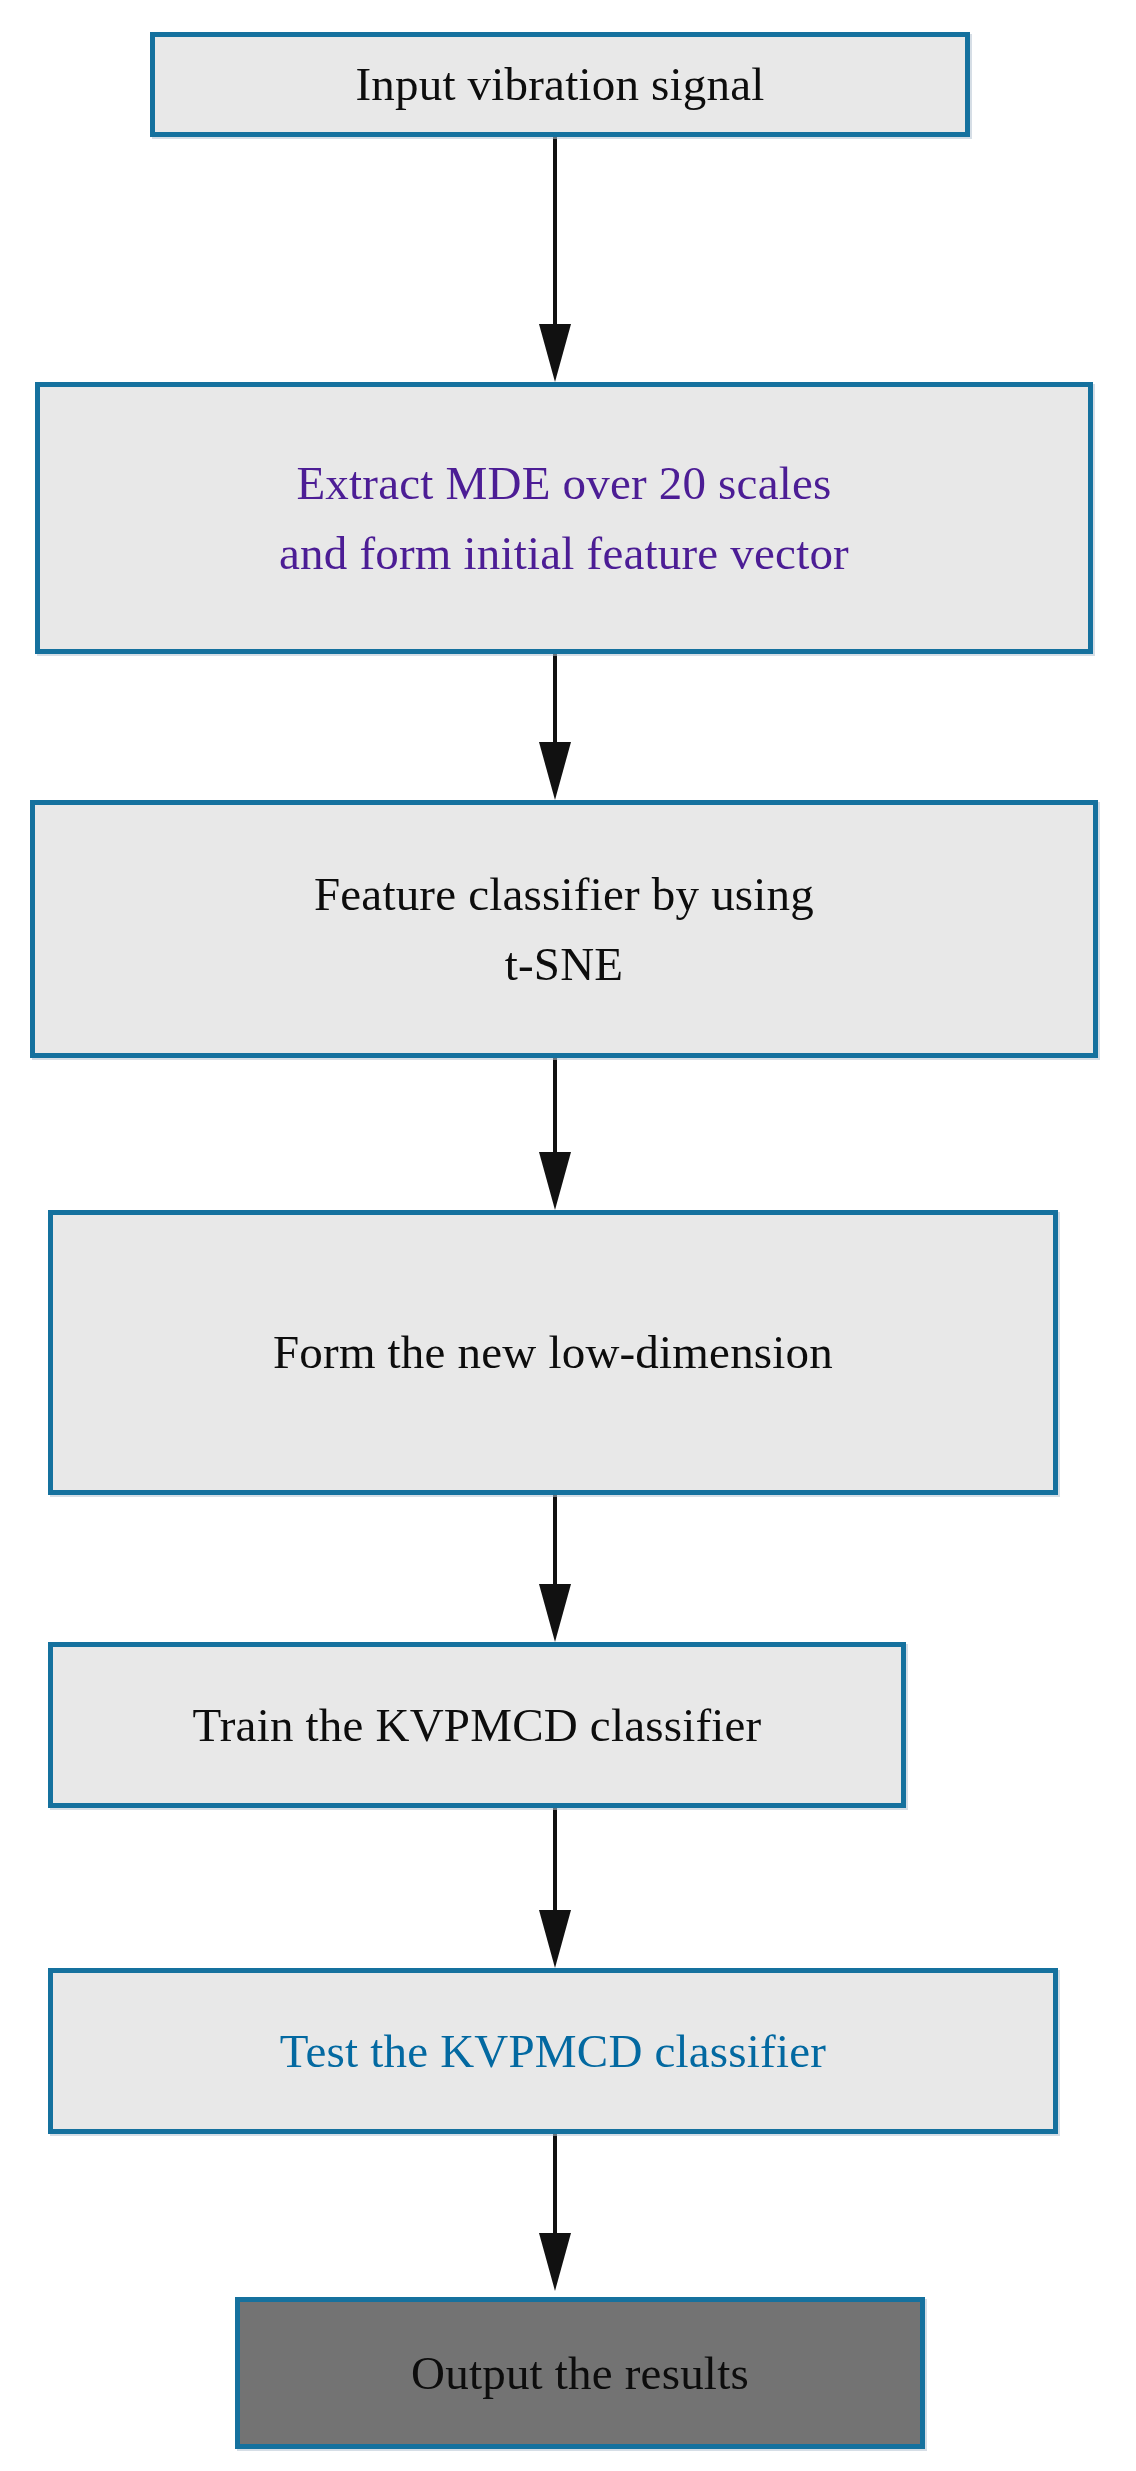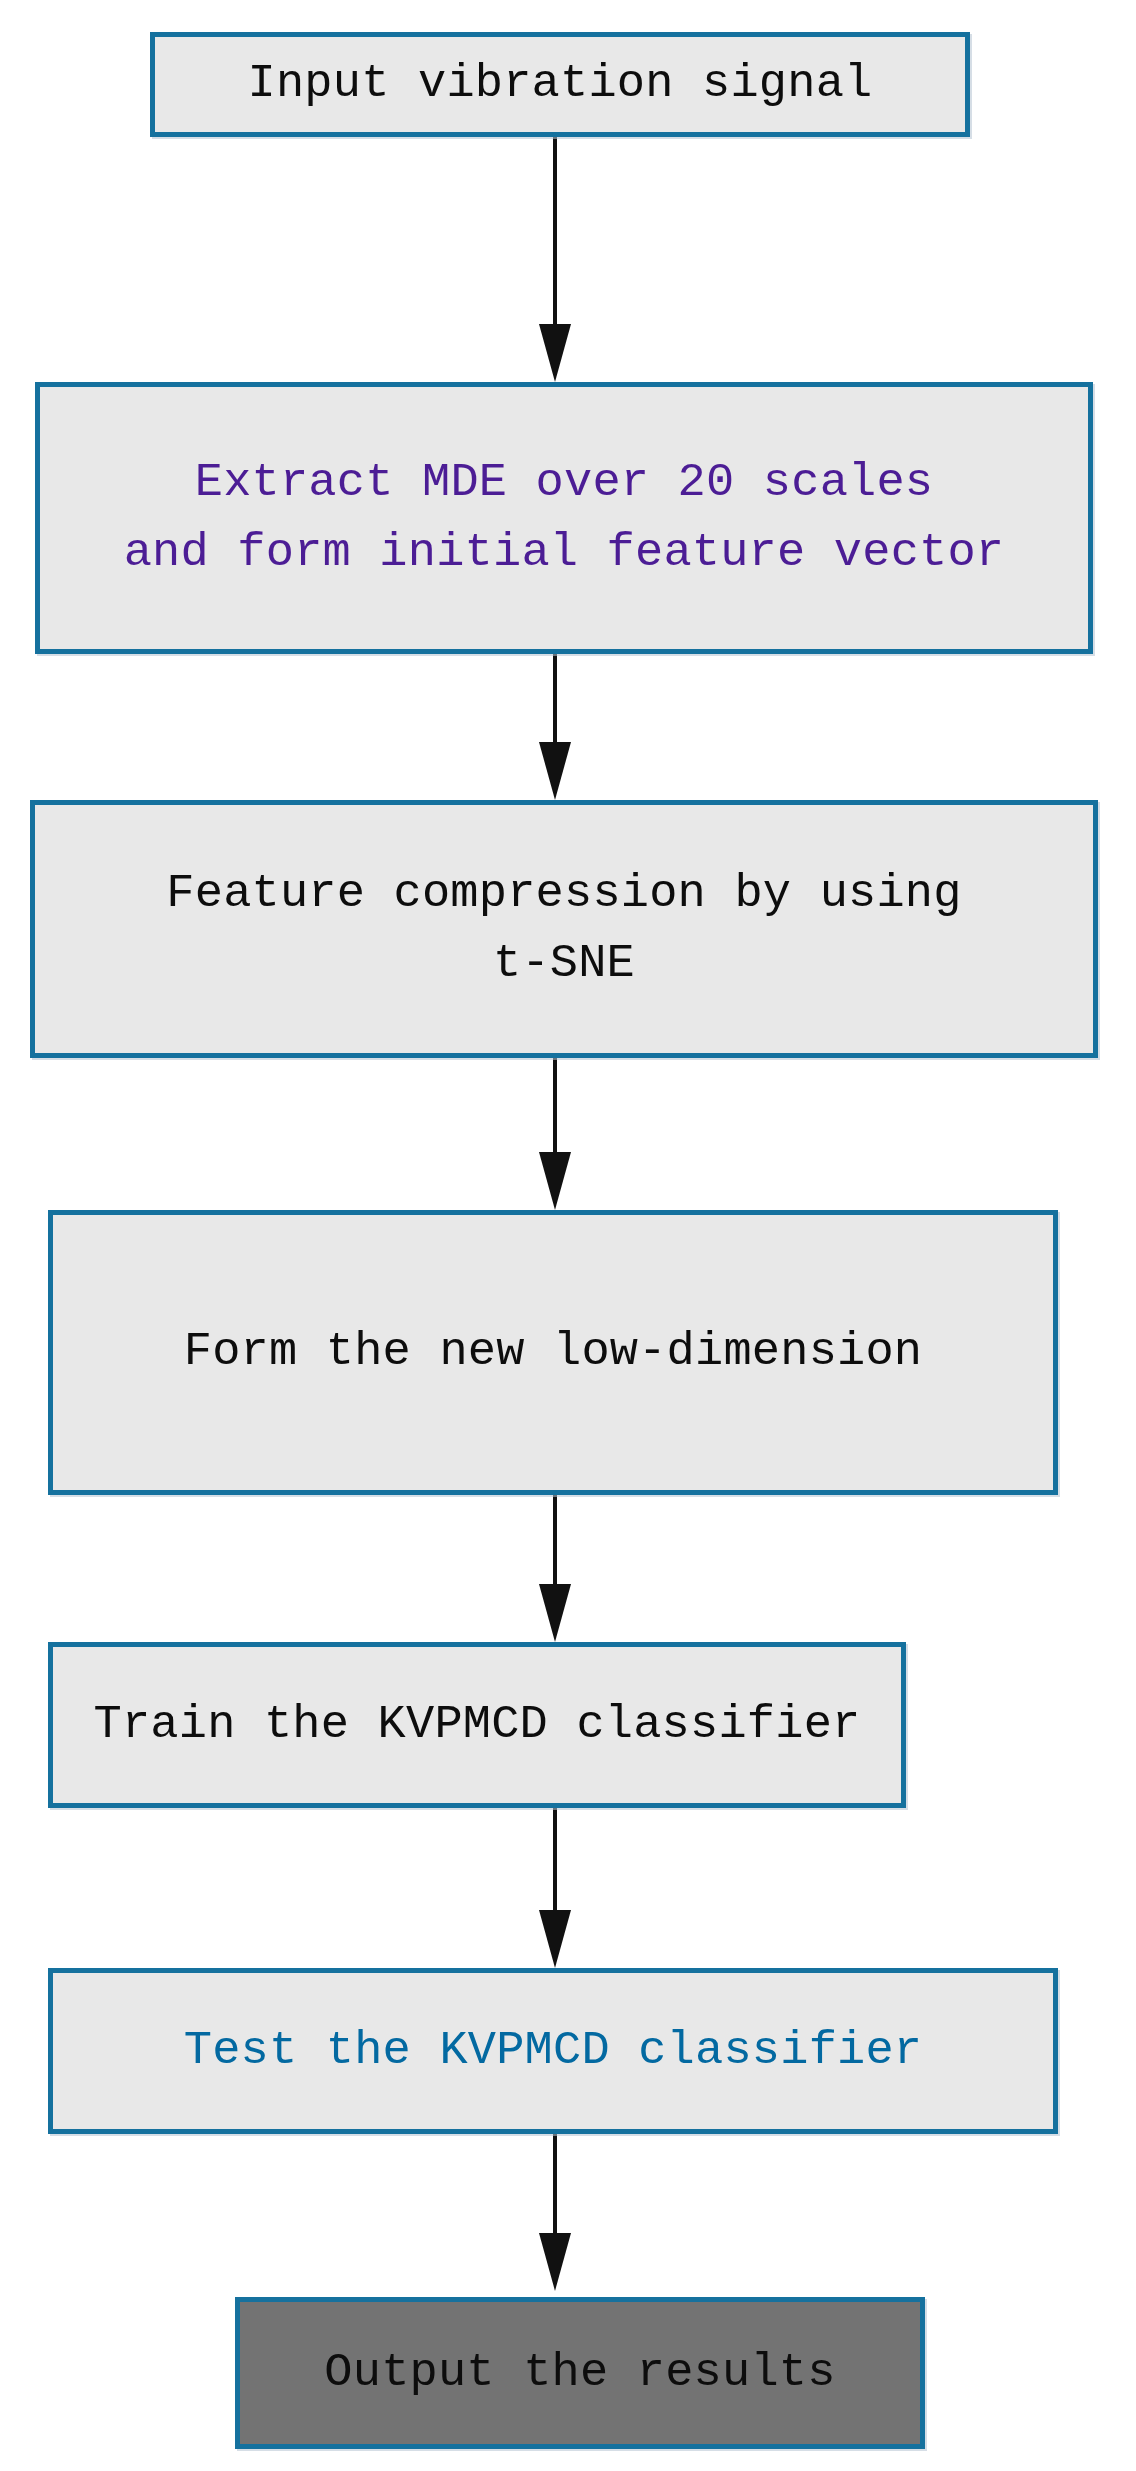--- a/index.html
+++ b/index.html
@@ -31,21 +31,20 @@
     justify-content: center;
     text-align: center;
     color: #0d0d0d;
     font-size: 47px;
     line-height: 1.50;
     letter-spacing: 0.2px;
   }
   .node .inner {
     padding: 0 10px;
     width: 100%;
-    font-family: Liberation Mono, monospace;
   }
   .node .line {
     display: block;
     white-space: nowrap;
   }
   .connector {
     position: absolute;
     width: 60px;
     pointer-events: none;
   }
@@ -102,21 +101,21 @@
       </div>
     </div>
     <div class="node" style="left: 35px; top: 382px; width: 1058px; height: 272px; border-color: rgb(21, 113, 158); background: rgb(232, 232, 232); color: #4c1d95;">
       <div class="inner">
         <span class="line">Extract MDE over 20 scales</span>
         <span class="line">and form initial feature vector</span>
       </div>
     </div>
     <div class="node" style="left: 30px; top: 800px; width: 1068px; height: 258px; border-color: rgb(21, 113, 158); background: rgb(232, 232, 232); color: rgb(13, 13, 13);">
       <div class="inner">
-        <span class="line">Feature compression by using</span>
+        <span class="line">Feature classifier by using</span>
         <span class="line">t-SNE</span>
       </div>
     </div>
     <div class="node" style="left: 48px; top: 1210px; width: 1010px; height: 285px; border-color: rgb(21, 113, 158); background: rgb(232, 232, 232); color: rgb(13, 13, 13);">
       <div class="inner">
         <span class="line">Form the new low-dimension</span>
       </div>
     </div>
     <div class="node" style="left: 48px; top: 1642px; width: 858px; height: 166px; border-color: rgb(21, 113, 158); background: rgb(232, 232, 232); color: rgb(13, 13, 13);">
       <div class="inner">

